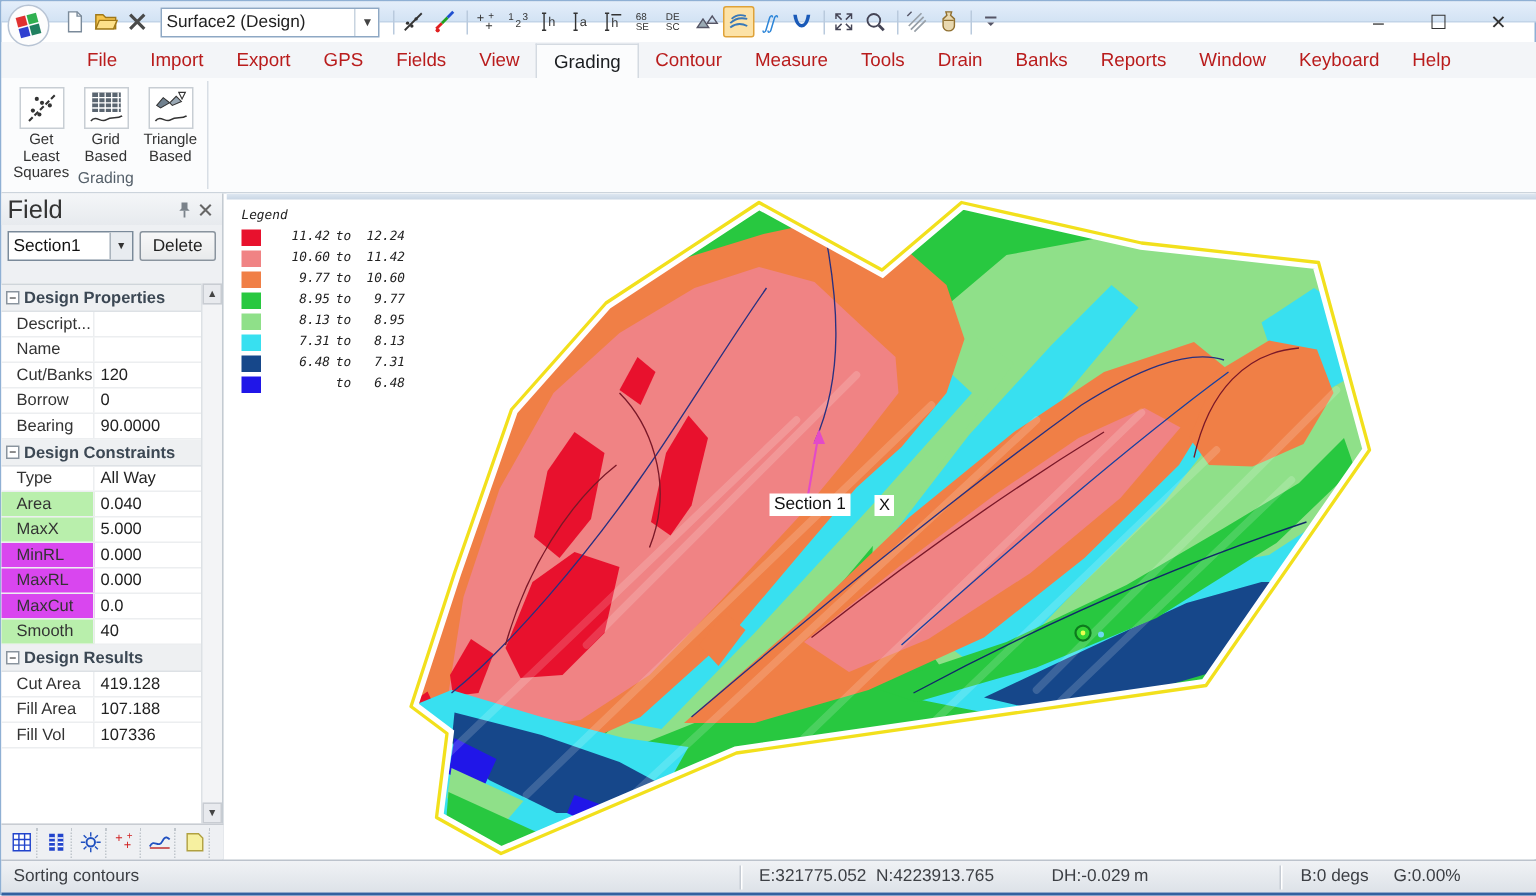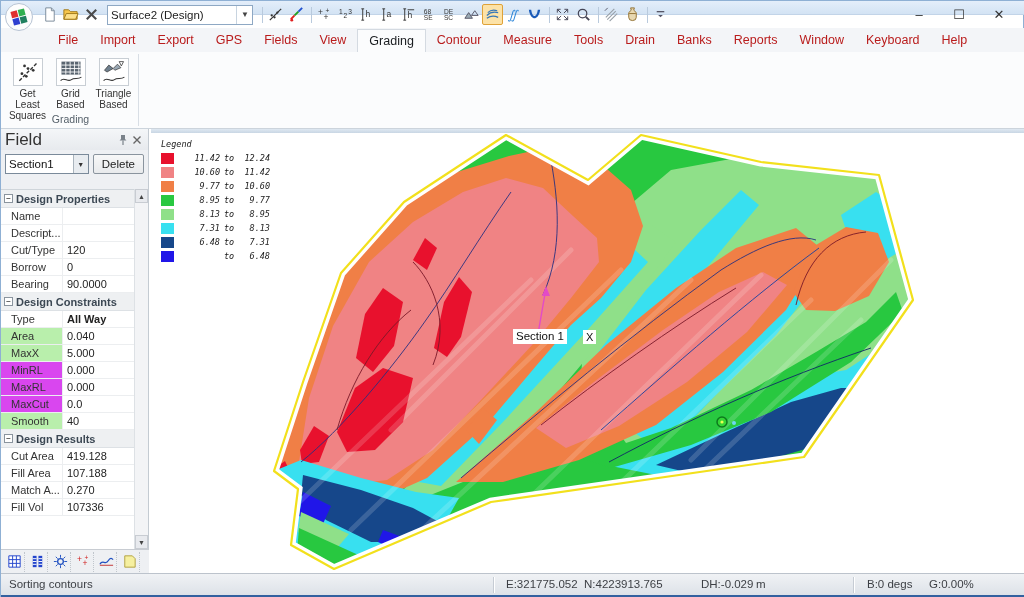--- a/index.html
+++ b/index.html
@@ -44,21 +44,21 @@
   .btn{height:20px;padding:0 8px;font-size:11.5px;background:linear-gradient(#f8f8f8,#e8eaec);border:1px solid #8a949e;border-radius:2px;color:#222}
 
   
   .grid{position:absolute;left:0;top:60px;width:147px;bottom:24px;background:#fff;border-top:1px solid #cfd5da}
   .ghead{height:18px;background:#eef0f2;display:flex;align-items:center;font-size:11px;font-weight:bold;color:#3c4854;border-bottom:1px solid #dde1e5}
   .gbox{width:9px;height:9px;border:1px solid #8a949e;background:#fff;font-size:8px;line-height:7px;text-align:center;color:#555;margin:0 3px}
   .grow{height:17px;display:flex;font-size:11px;border-bottom:1px solid #eceef0}
   .gl{width:62px;padding-left:10px;display:flex;align-items:center;color:#333;border-right:1px solid #eceef0}
   .gv{flex:1;padding-left:4px;display:flex;align-items:center;color:#222}
   .gl.green{background:#b9efac}.gl.red{background:#d946ef}
-  .gv.bold{font-weight:bold}
+  .gv.bold{font-weight:normal}
   .scrollcol{position:absolute;right:0;top:60px;width:14px;bottom:24px;background:#f3f4f6;border-left:1px solid #dde1e5}
   .sarrow{position:absolute;left:0;width:13px;height:14px;background:#e8eaee;border:1px solid #c8ccd2;font-size:7px;display:flex;align-items:center;justify-content:center;color:#444}
   .panelicons{position:absolute;left:0;bottom:0;width:148px;height:24px;background:#eef0f3;border-top:1px solid #c8ccd2;display:flex;align-items:center;gap:2px;padding-left:3px}
   .pbtn{width:21px;height:20px;display:flex;align-items:center;justify-content:center;border-right:1px dotted #c0c6cc}
 
   
   .canvas{position:absolute;left:150px;top:128px;width:874px;height:444px;background:#fff;overflow:hidden}
   .canvtop{position:absolute;left:0;top:0;width:100%;height:4px;background:linear-gradient(#dfe8f2,#c9d6e4)}
   .legend{position:absolute;left:10px;top:10px;font-family:"DejaVu Sans Mono",monospace;font-style:italic;font-size:8.5px;color:#222}
   .legend .ltitle{margin-bottom:4px}
@@ -317,29 +317,29 @@
         <span class="arrow">▼</span>
       </div>
       <button class="btn">Delete</button>
     </div>
     <div class="grid" id="propgrid">
         <div class="ghead">
           <span class="gbox">−</span>
           <span>Design Properties</span>
         </div>
         <div class="grow">
+          <div class="gl">Descript...</div>
+          <div class="gv"></div>
+        </div>
+        <div class="grow">
           <div class="gl">Name</div>
           <div class="gv"></div>
         </div>
         <div class="grow">
-          <div class="gl">Descript...</div>
-          <div class="gv"></div>
-        </div>
-        <div class="grow">
-          <div class="gl">Cut/Type</div>
+          <div class="gl">Cut/Banks</div>
           <div class="gv">120</div>
         </div>
         <div class="grow">
           <div class="gl">Borrow</div>
           <div class="gv">0</div>
         </div>
         <div class="grow">
           <div class="gl">Bearing</div>
           <div class="gv">90.0000</div>
         </div>
@@ -379,24 +379,20 @@
           <span class="gbox">−</span>
           <span>Design Results</span>
         </div>
         <div class="grow">
           <div class="gl">Cut Area</div>
           <div class="gv">419.128</div>
         </div>
         <div class="grow">
           <div class="gl">Fill Area</div>
           <div class="gv">107.188</div>
-        </div>
-        <div class="grow">
-          <div class="gl">Match A...</div>
-          <div class="gv">0.270</div>
         </div>
         <div class="grow">
           <div class="gl">Fill Vol</div>
           <div class="gv">107336</div>
         </div>
       </div>
     <div class="scrollcol">
       <div class="sarrow" style="top:0">▲</div>
       <div class="sarrow" style="bottom:0">▼</div>
     </div>

